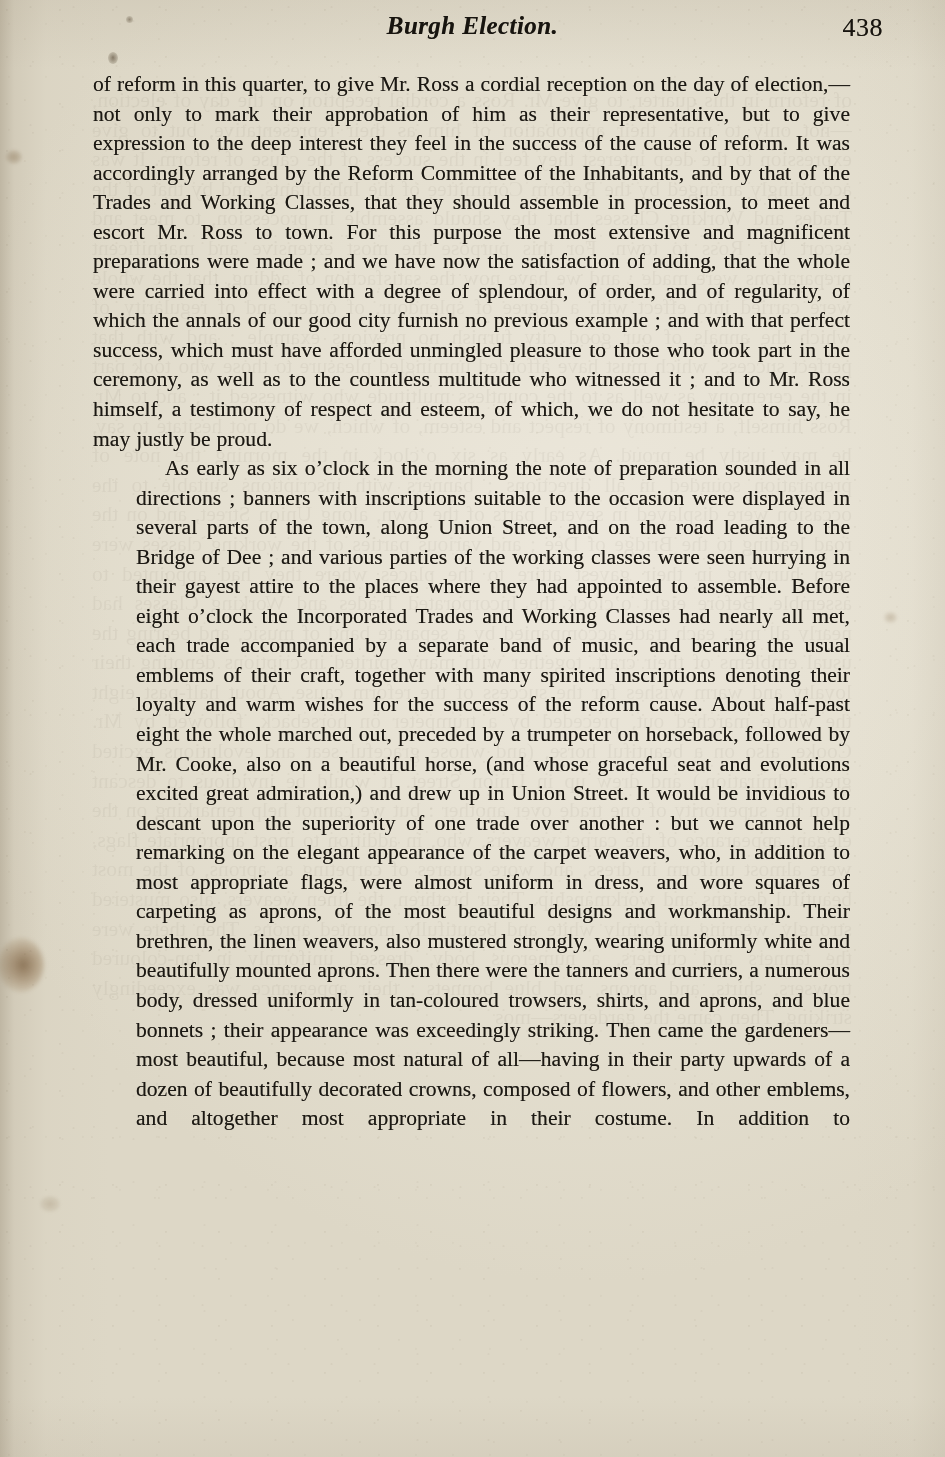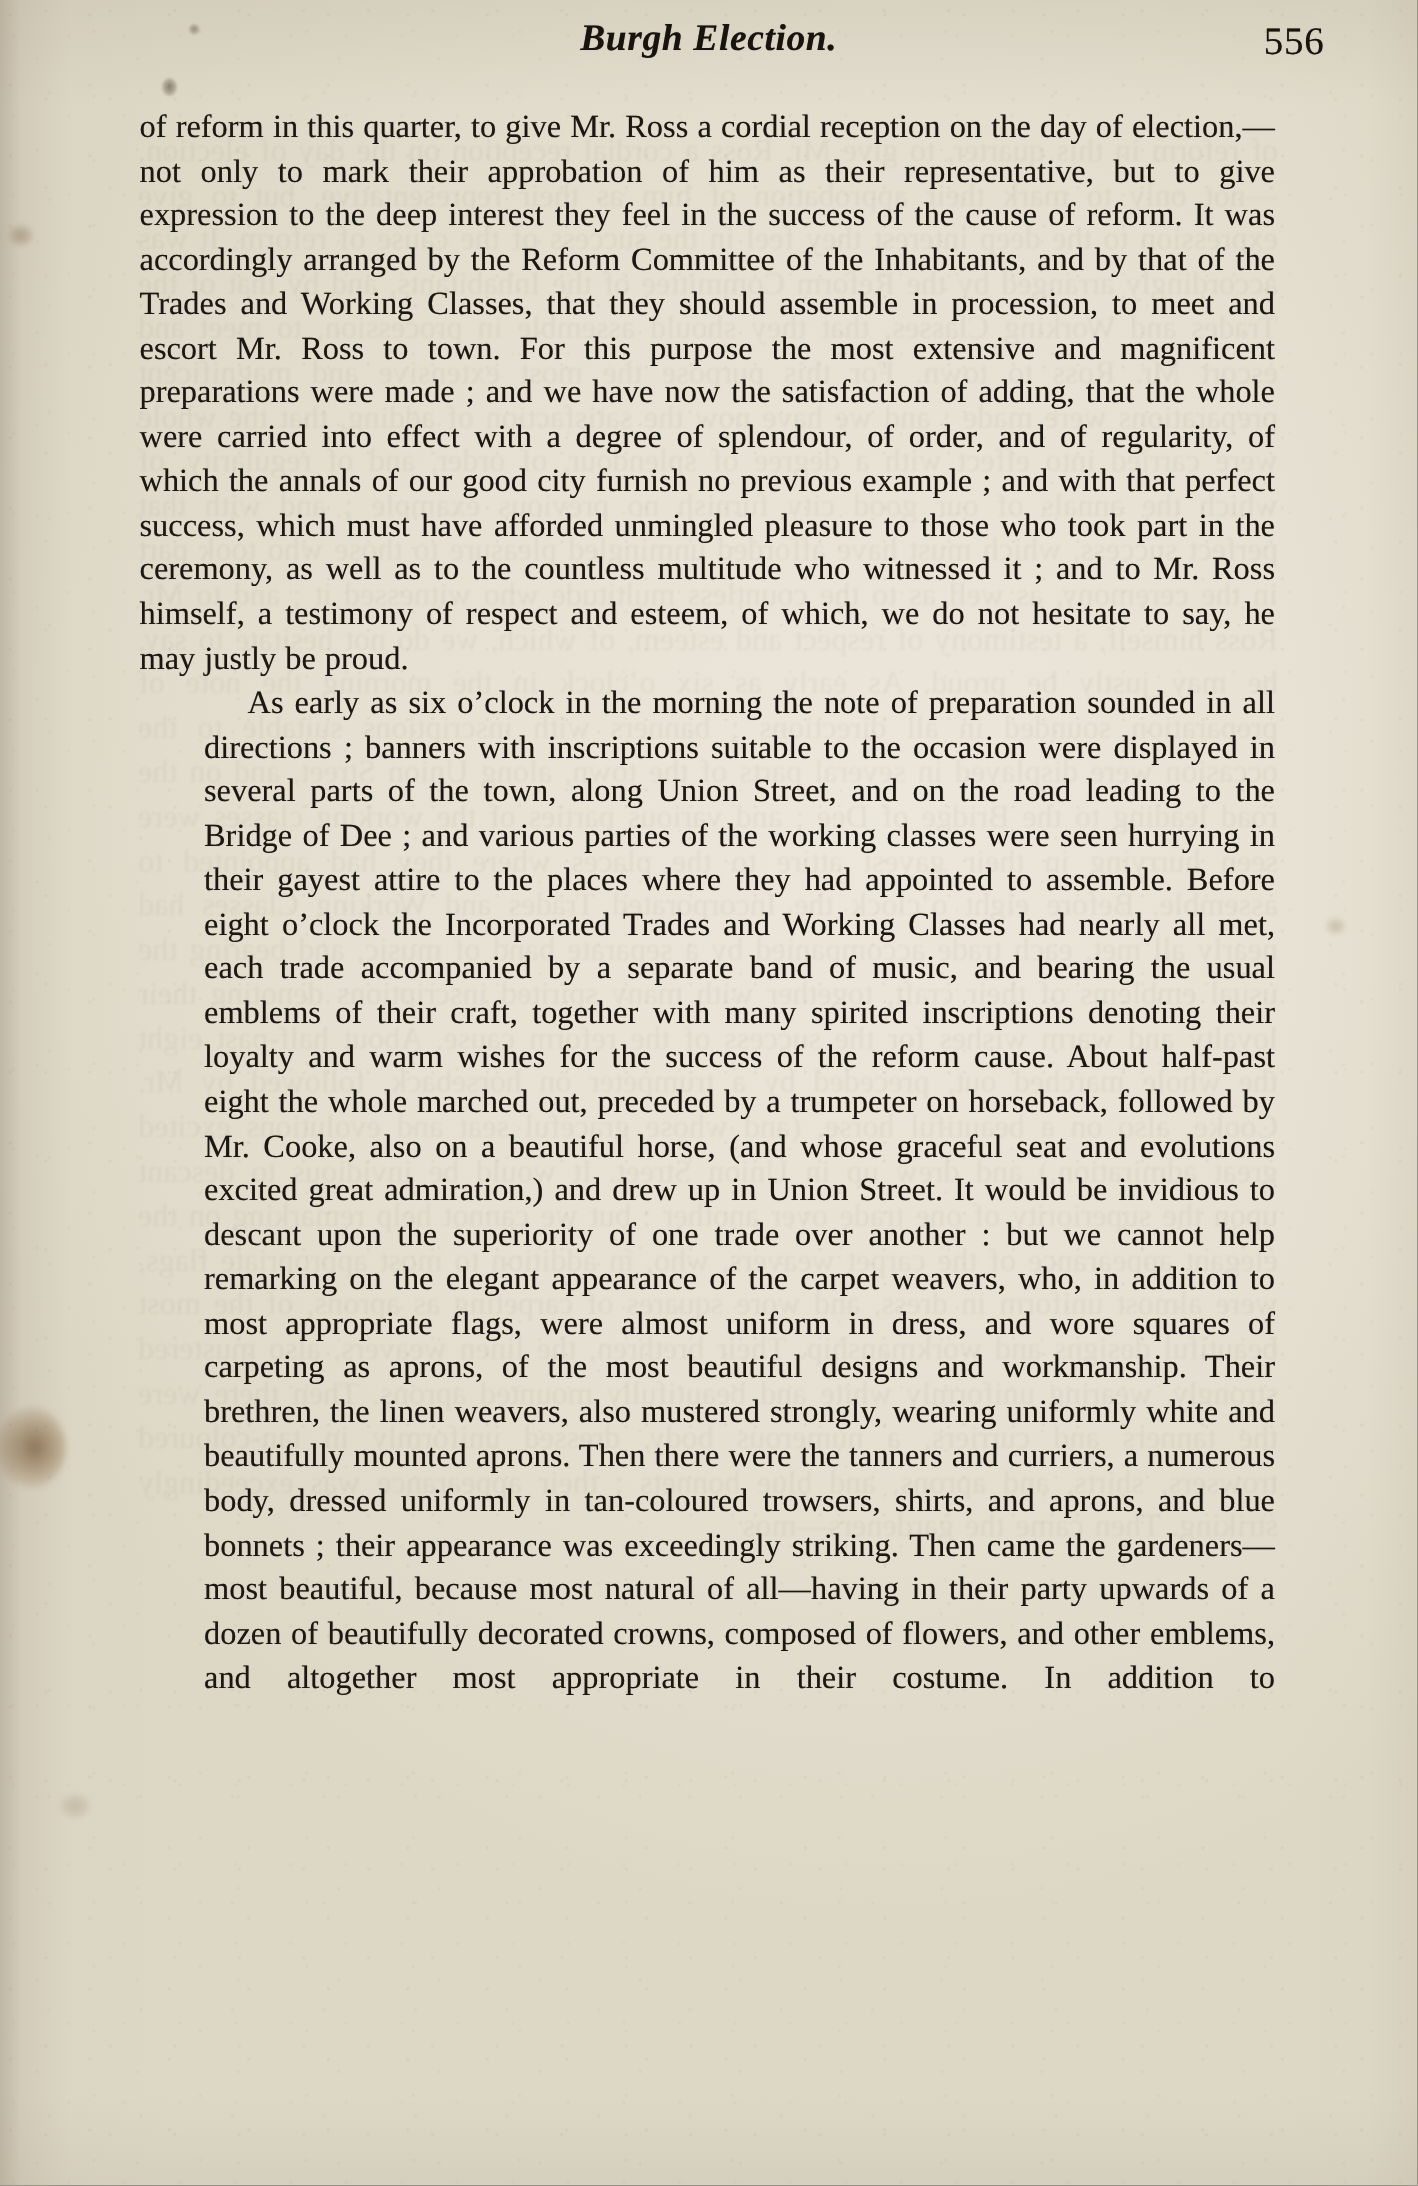--- a/index.html
+++ b/index.html
@@ -195,21 +195,21 @@
 
   <div class="foxing left-big"></div>
   <div class="foxing left-small"></div>
   <div class="foxing top-mark"></div>
   <div class="foxing header-dot"></div>
   <div class="foxing mid-right"></div>
   <div class="foxing low-left"></div>
 
   <div class="running-head">
     <div class="head-title">Burgh Election.</div>
-    <div class="folio">556</div>
+    <div class="folio">438</div>
   </div>
 
   <div class="textblock">
     <p class="para">of reform in this quarter, to give Mr. Ross a cordial reception on the day of election,—not only to mark their approbation of him as their representative, but to give expression to the deep interest they feel in the success of the cause of reform.  It was accordingly arranged by the Reform Committee of the Inhabitants, and by that of the Trades and Working Classes, that they should assemble in procession, to meet and escort Mr. Ross to town.  For this purpose the most extensive and magnificent preparations were made ; and we have now the satisfaction of adding, that the whole were carried into effect with a degree of splendour, of order, and of regularity, of which the annals of our good city furnish no previous example ; and with that perfect success, which must have afforded unmingled pleasure to those who took part in the ceremony, as well as to the countless multitude who witnessed it ; and to Mr. Ross himself, a testimony of respect and esteem, of which, we do not hesitate to say, he may justly be proud.</p>
     <p class="para indent force-justify">As early as six o’clock in the morning the note of preparation sounded in all directions ; banners with inscriptions suitable to the occasion were displayed in several parts of the town, along Union Street, and on the road leading to the Bridge of Dee ; and various parties of the working classes were seen hurrying in their gayest attire to the places where they had appointed to assemble.  Before eight o’clock the Incorporated Trades and Working Classes had nearly all met, each trade accompanied by a separate band of music, and bearing the usual emblems of their craft, together with many spirited inscriptions denoting their loyalty and warm wishes for the success of the reform cause.  About half-past eight the whole marched out, preceded by a trumpeter on horseback, followed by Mr. Cooke, also on a beautiful horse, (and whose graceful seat and evolutions excited great admiration,) and drew up in Union Street.  It would be invidious to descant upon the superiority of one trade over another : but we cannot help remarking on the elegant appearance of the carpet weavers, who, in addition to most appropriate flags, were almost uniform in dress, and wore squares of carpeting as aprons, of the most beautiful designs and workmanship.  Their brethren, the linen weavers, also mustered strongly, wearing uniformly white and beautifully mounted aprons.  Then there were the tanners and curriers, a numerous body, dressed uniformly in tan-coloured trowsers, shirts, and aprons, and blue bonnets ; their appearance was exceedingly striking.  Then came the gardeners—most beautiful, because most natural of all—having in their party upwards of a dozen of beautifully decorated crowns, composed of flowers, and other emblems, and altogether most appropriate in their costume.  In addition to</p>
   </div>
 
 </div>
 
 </body></html>

